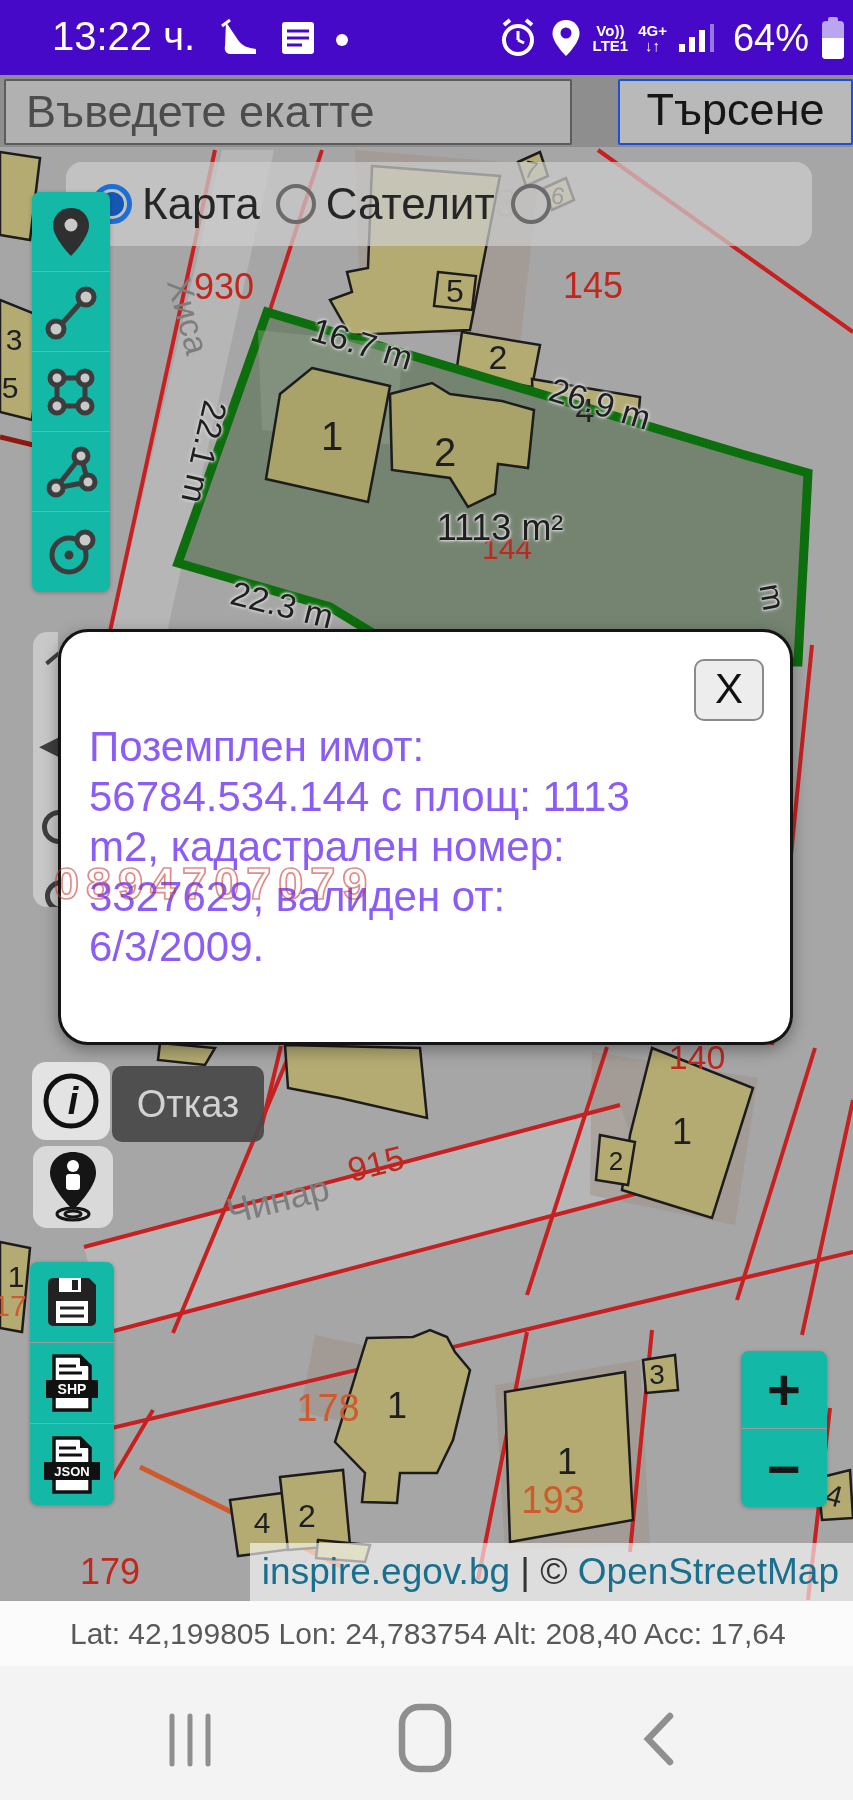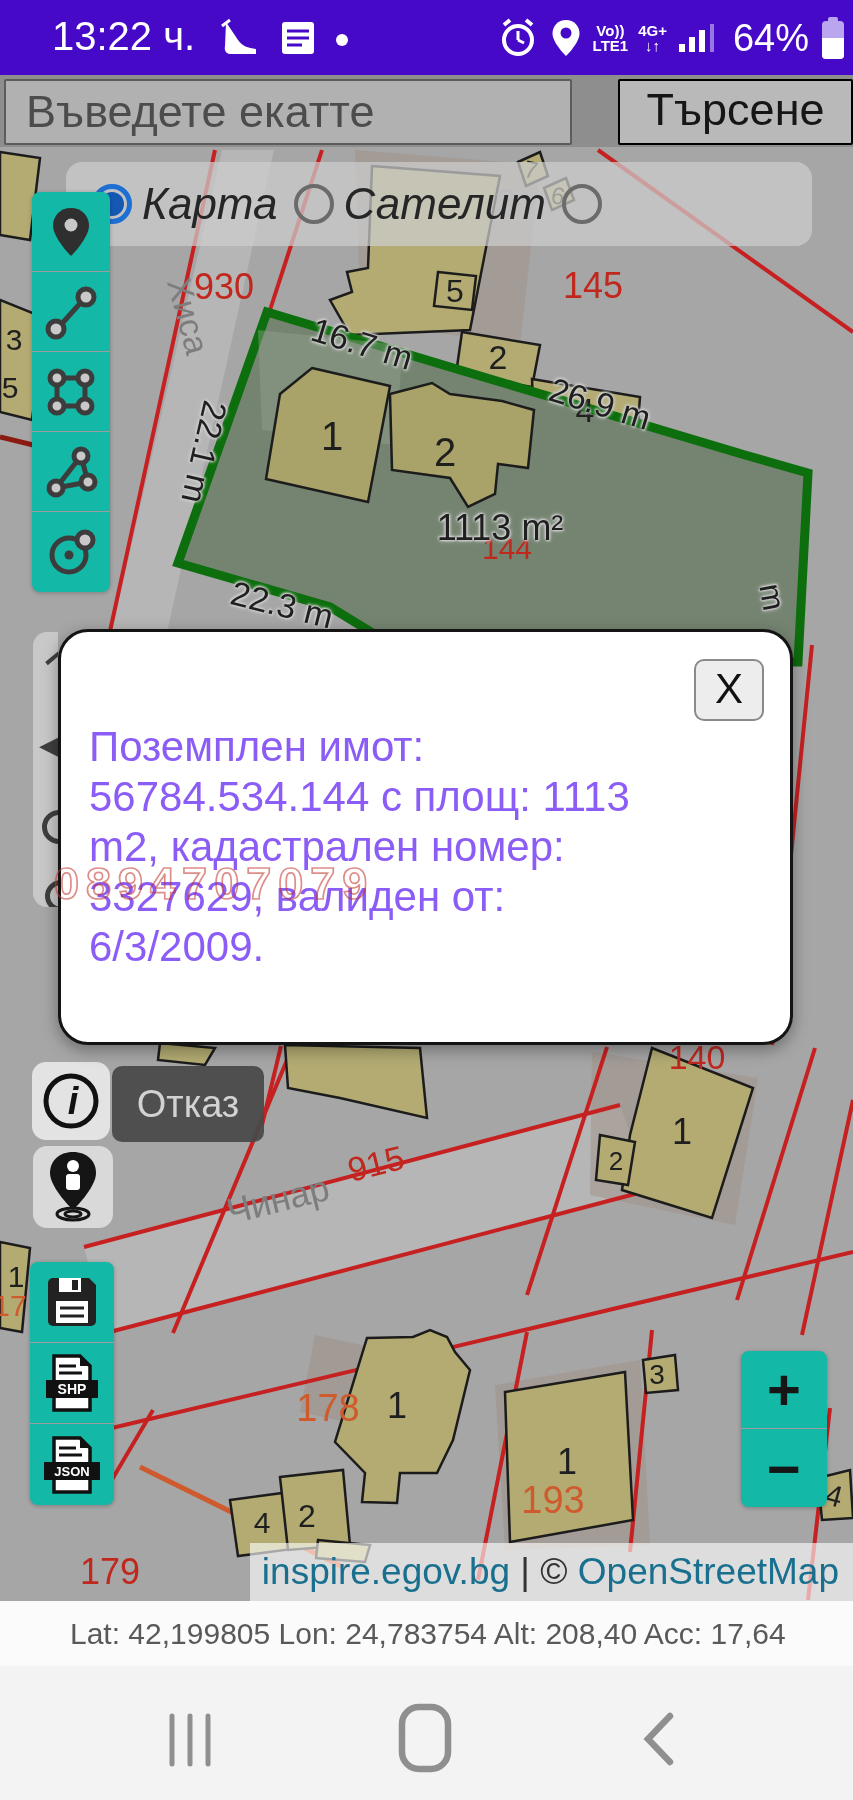--- a/index.html
+++ b/index.html
@@ -15,34 +15,34 @@
   .netblock{display:flex;flex-direction:column;align-items:center;line-height:15px;
             font-size:15px;font-weight:bold;color:#fff;}
   #sb-batt-pct{font-size:38px;}
 
   
   #searchrow{left:0;top:75px;width:853px;height:72px;background:#8e8e8e;z-index:30;display:flex;gap:44px;}
   #search-input{width:524px;height:62px;margin:4px 0 0 4px;background:#b1b1b1;
       border:2px solid #5c5c5c;font-size:45px;color:#4a4a4a;padding:0 20px;outline:none;
       font-family:"Liberation Sans",sans-serif;border-radius:2px;}
   #search-input::placeholder{color:#4c4c4c;opacity:1;}
-  #search-btn{width:330px;height:62px;margin:4px 0 0 2px;background:#b9b9b9;border:2px solid #000000;
+  #search-btn{width:330px;height:62px;margin:4px 0 0 2px;background:#b9b9b9;border:2px solid #1d4ed8;
       font-size:45px;color:#161616;font-family:"Liberation Sans",sans-serif;border-radius:2px;
       text-align:center;line-height:58px;white-space:nowrap;overflow:hidden;}
 
   
   #layerpill{left:66px;top:162px;width:746px;height:84px;background:rgba(205,205,205,.72);
       border-radius:16px;z-index:12;display:flex;align-items:center;padding-left:26px;
       box-sizing:border-box;gap:16px;}
   .radio-item{display:flex;align-items:center;gap:10px;}
   .radio-circle{width:40px;height:40px;border-radius:50%;border:4px solid #6b6b6b;box-sizing:border-box;}
   .radio-circle.sel{border:5px solid #1e6fd4;position:relative;}
   .radio-circle.sel::after{content:"";position:absolute;left:3px;top:3px;width:24px;height:24px;
       border-radius:50%;background:#1558b4;}
-  .radio-label{font-size:44px;color:#262626;font-style:italic;}
+  .radio-label{font-size:44px;color:#262626;}
 
   
   .toolgroup{background:#14b8a6;border-radius:8px;z-index:12;box-shadow:0 1px 4px rgba(0,0,0,.25);}
   .toolbtn{width:78px;height:80px;display:flex;align-items:center;justify-content:center;
       border-bottom:1px solid #9c9c9c;box-sizing:border-box;}
   .toolbtn:last-child{border-bottom:none;}
   #toolbar{left:32px;top:192px;width:78px;}
   #stripbehind{left:33px;top:632px;width:25px;height:275px;background:#c8c8c8;
       border-radius:14px 0 0 14px;z-index:11;overflow:hidden;color:#3e3e3e;}
   #savegroup{left:30px;top:1262px;width:84px;}

